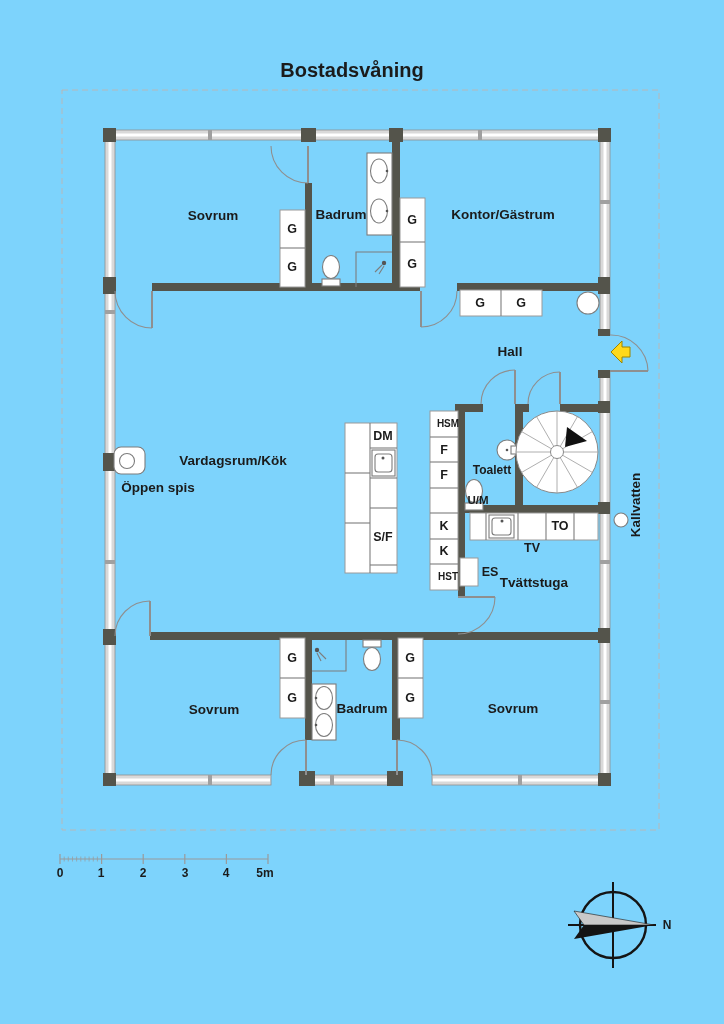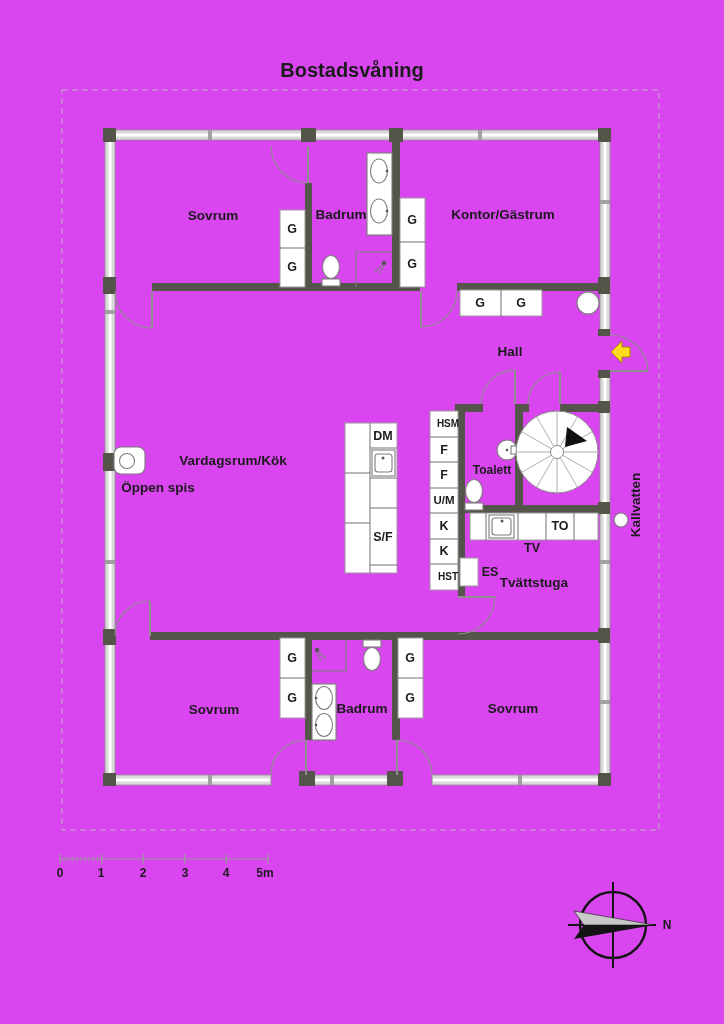--- a/index.html
+++ b/index.html
@@ -1,26 +1,26 @@
 <!DOCTYPE html>
 <html><head>
 <meta charset="utf-8">
 <style>
   html,body{margin:0;padding:0;background:#ffffff;}
   #stage{
-    position:relative;width:724px;height:1024px;background:#d946ef;overflow:hidden;
+    position:relative;width:724px;height:1024px;background:#7dd3fc;overflow:hidden;
     font-family:"Liberation Sans","DejaVu Sans",sans-serif;color:#1b1b1b;
   }
   svg{position:absolute;left:0;top:0;}
   .lbl{position:absolute;transform:translate(-50%,-50%);font-weight:700;color:#1b1b1b;white-space:nowrap;line-height:1;}
   .s20{font-size:20px;}
   .s13{font-size:13.5px;}
   .s12{font-size:12.5px;}
   .s12n{font-size:12px;}
-  .s11{font-size:11.5px;}
+  .s11{font-size:11.5px;margin-left:34px;}
   .s10{font-size:10px;padding-left:8px;}
   .vert{transform:translate(-50%,-50%) rotate(-90deg);}
   
   .glz{fill:#d9d9d9;stroke:#8f8f8f;stroke-width:.8;}
   .glzline{stroke:#ffffff;stroke-width:3;fill:none;}
   .wall{fill:#54544b;stroke:none;}
   .tick{fill:#a0a0a0;}
   .fix{fill:#ffffff;stroke:#7d7d7d;stroke-width:1.1;}
   .fixthin{fill:none;stroke:#7d7d7d;stroke-width:1.1;}
   .box{fill:#ffffff;stroke:#9a9a9a;stroke-width:1;}

